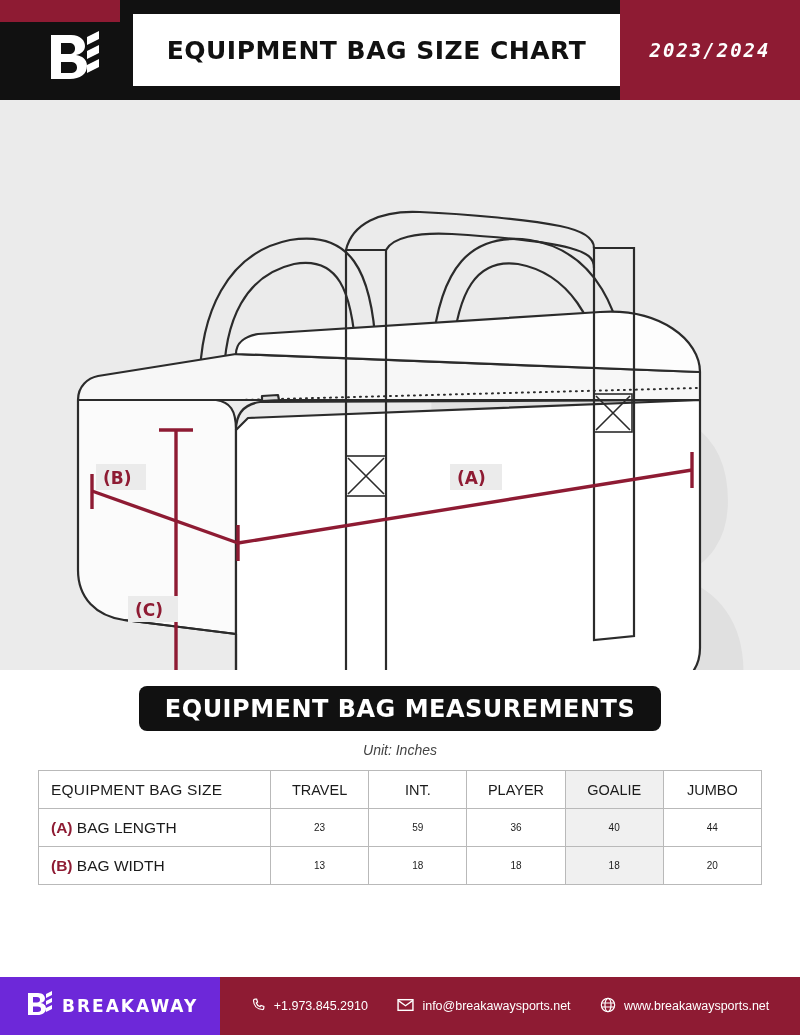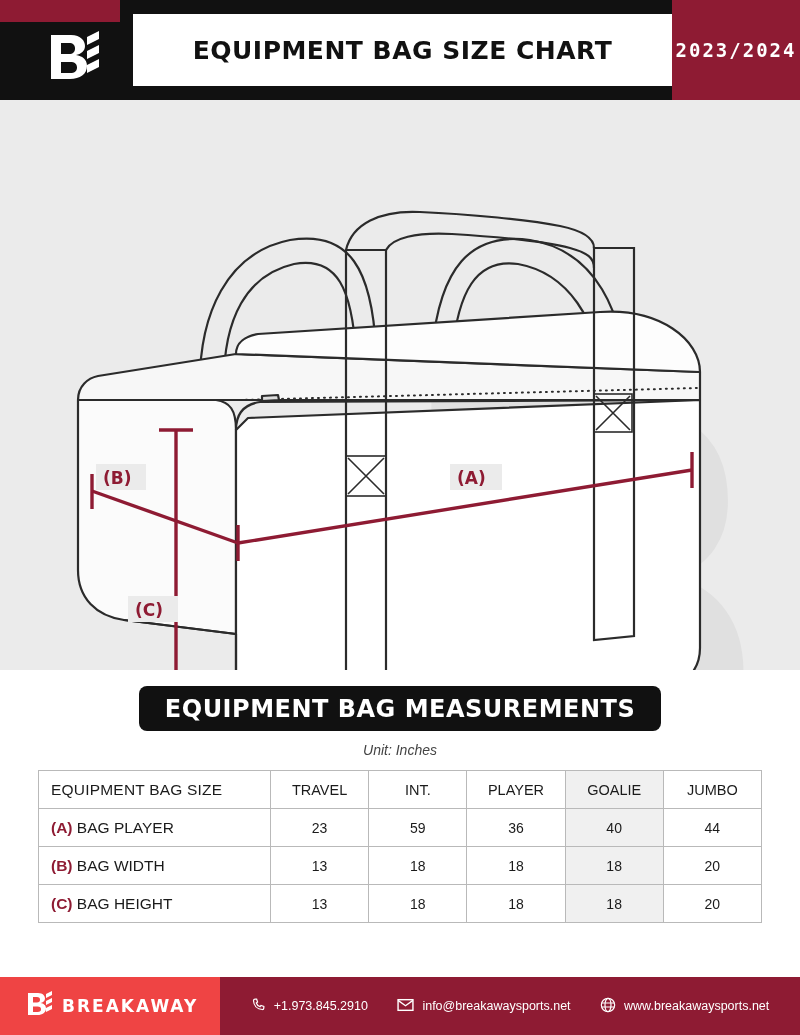--- a/index.html
+++ b/index.html
@@ -51,30 +51,31 @@
   }
   .title-plate h1 {
     font-size: 25px;
     font-weight: bold;
     letter-spacing: 0.5px;
     color: #111111;
     text-align: center;
     font-family: "DejaVu Sans", sans-serif;
   }
   .season-box {
-    width: 128px;
+    width: 180px;
     background: #8e1b33;
     display: flex;
     align-items: center;
     justify-content: center;
     color: #ffffff;
     font-size: 19px;
     font-weight: bold;
     letter-spacing: 2px;
     font-family: "DejaVu Sans Mono", monospace;
+    font-style: italic;
   }
 
   
   .hero {
     position: relative;
     height: 570px;
     background: #ebebeb;
     overflow: hidden;
   }
   .hero .watermark {
@@ -117,21 +118,21 @@
   
   table {
     width: 724px;
     margin: 0 auto;
     border-collapse: collapse;
     table-layout: fixed;
   }
   table th, table td {
     border: 1px solid #b9b9b9;
     height: 38px;
-    font-size: 14px;
+    font-size: 10px;
     color: #1b1b1b;
     text-align: center;
     vertical-align: middle;
   }
   th.rowhead, td.rowhead {
     text-align: left;
     padding-left: 12px;
     font-size: 15.5px;
     width: 232px;
   }
@@ -147,21 +148,21 @@
   
   .footer {
     position: absolute;
     left: 0; bottom: 0;
     width: 800px; height: 58px;
     display: flex;
     align-items: stretch;
   }
   .footer-left {
     width: 220px;
-    background: #ef4444;
+    background: #6d28d9;
     display: flex;
     align-items: center;
     gap: 10px;
     padding-left: 26px;
   }
   .footer-left .bw {
     color: #ffffff;
     font-size: 17px;
     font-weight: bold;
     letter-spacing: 2px;
@@ -293,43 +294,32 @@
           <th>INT.</th>
           <th>PLAYER</th>
           <th class="col-goalie">GOALIE</th>
           <th>JUMBO</th>
         </tr>
       </thead>
       <tbody>
         <tr>
           <td class="rowhead">
             <span class="tag">(A)</span>
-            <span>BAG PLAYER</span>
+            <span>BAG LENGTH</span>
           </td>
           <td>23</td>
           <td>59</td>
           <td>36</td>
           <td class="col-goalie">40</td>
           <td>44</td>
         </tr>
         <tr>
           <td class="rowhead">
             <span class="tag">(B)</span>
             <span>BAG WIDTH</span>
-          </td>
-          <td>13</td>
-          <td>18</td>
-          <td>18</td>
-          <td class="col-goalie">18</td>
-          <td>20</td>
-        </tr>
-        <tr>
-          <td class="rowhead">
-            <span class="tag">(C)</span>
-            <span>BAG HEIGHT</span>
           </td>
           <td>13</td>
           <td>18</td>
           <td>18</td>
           <td class="col-goalie">18</td>
           <td>20</td>
         </tr>
       </tbody>
     </table>
   </div>

